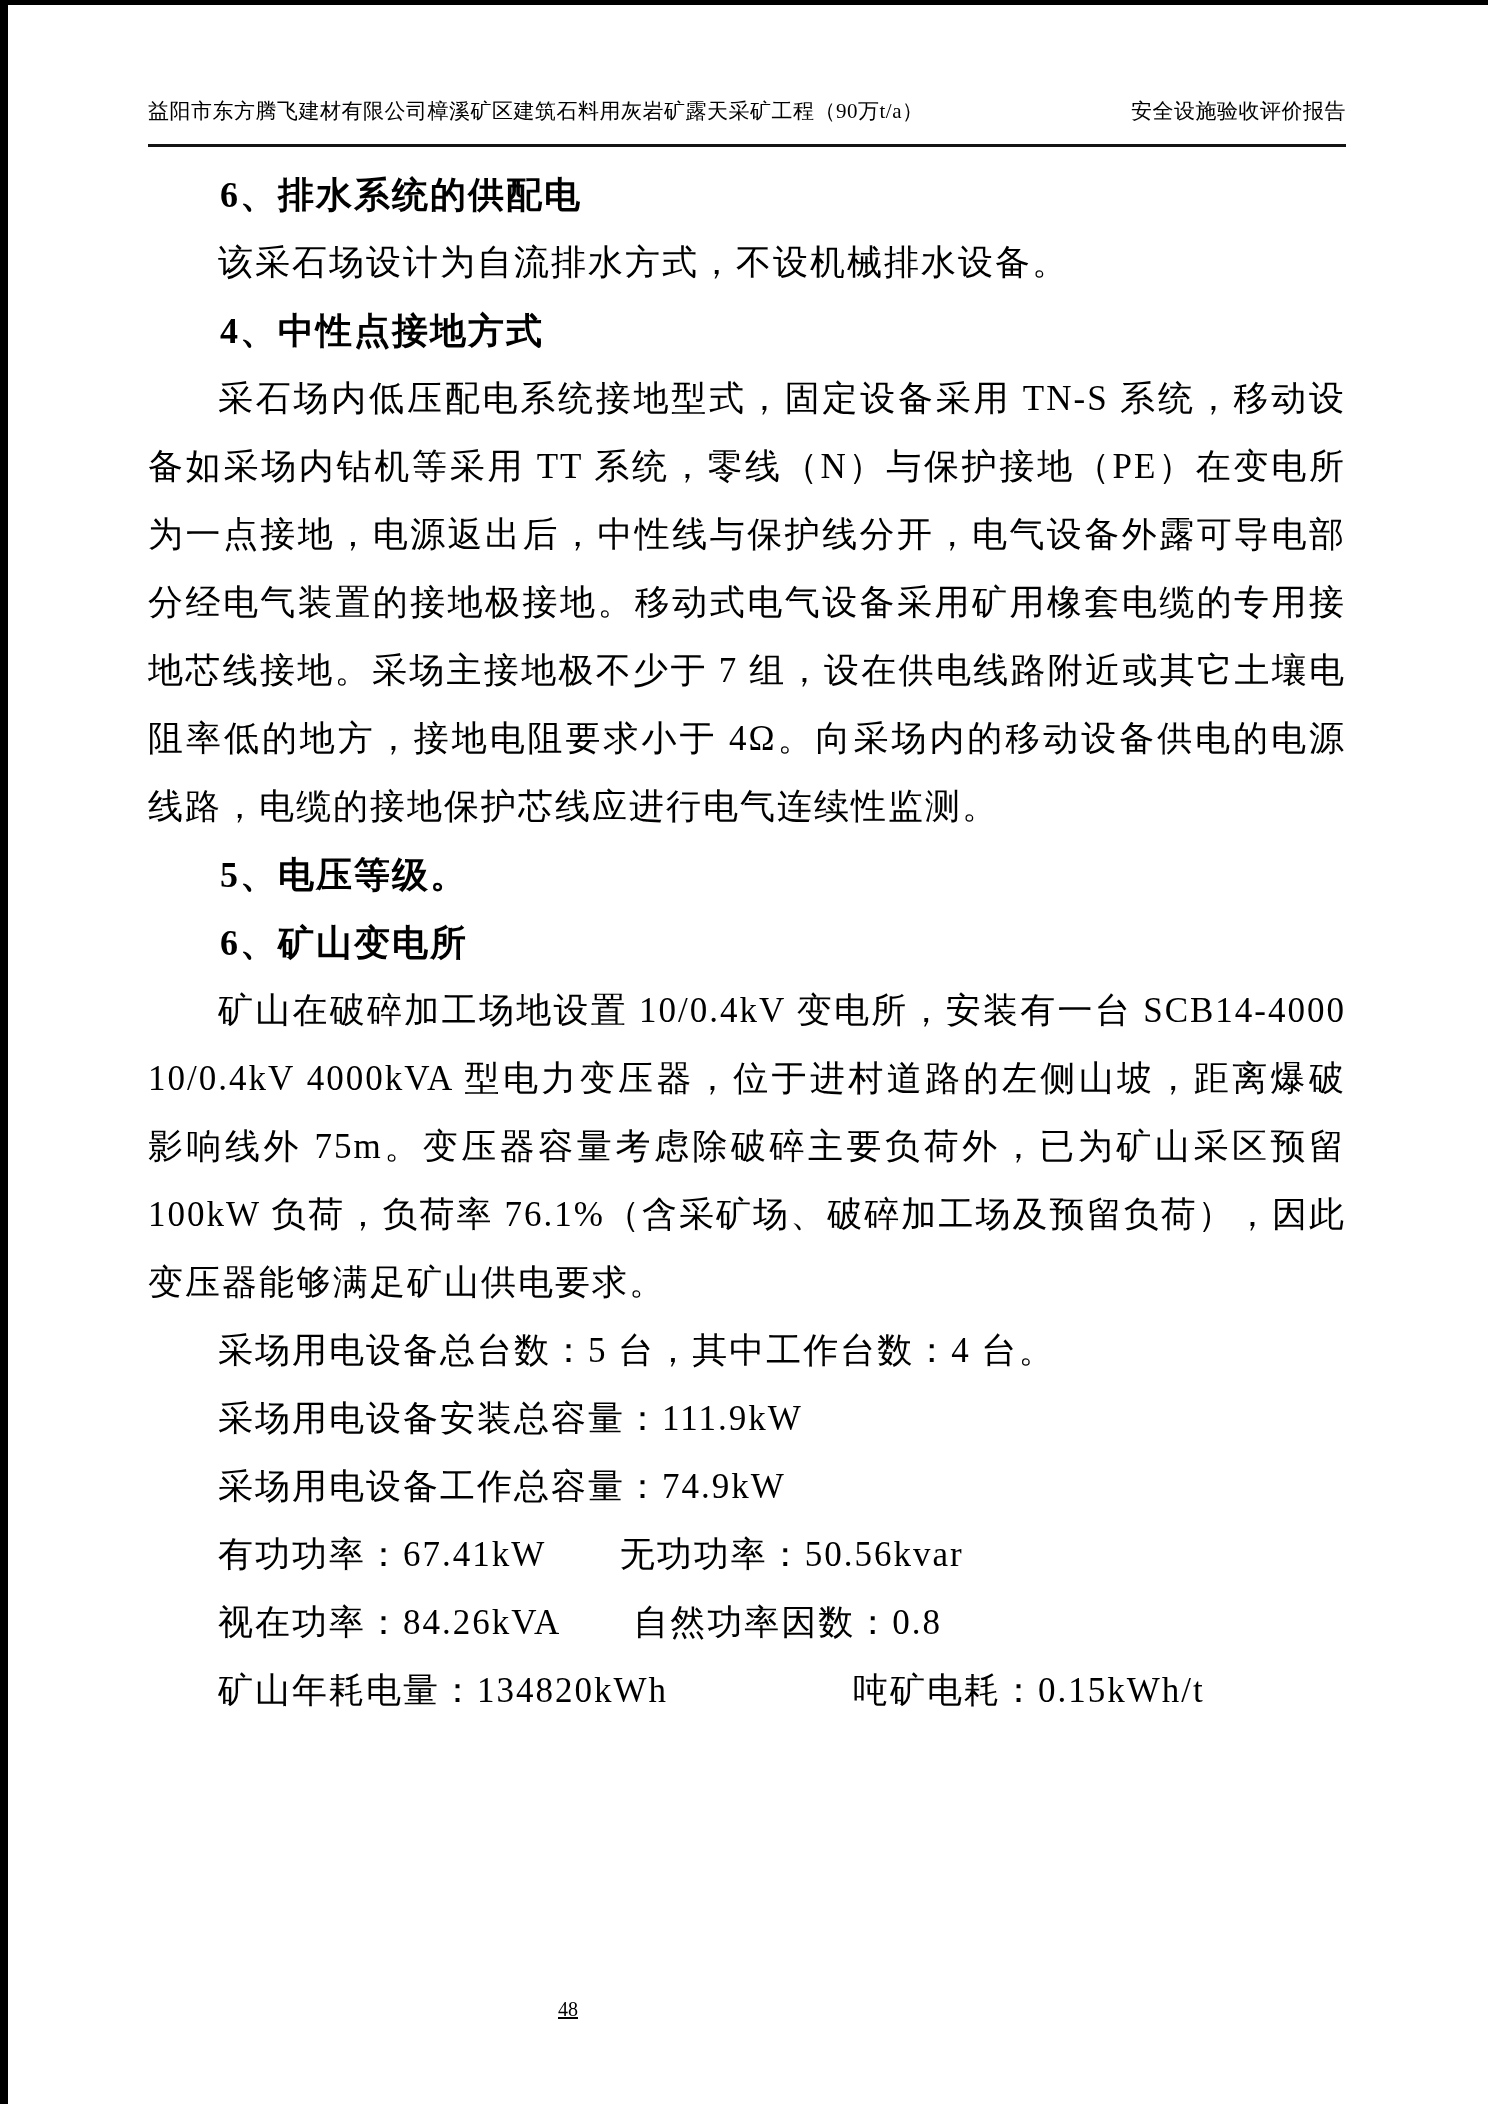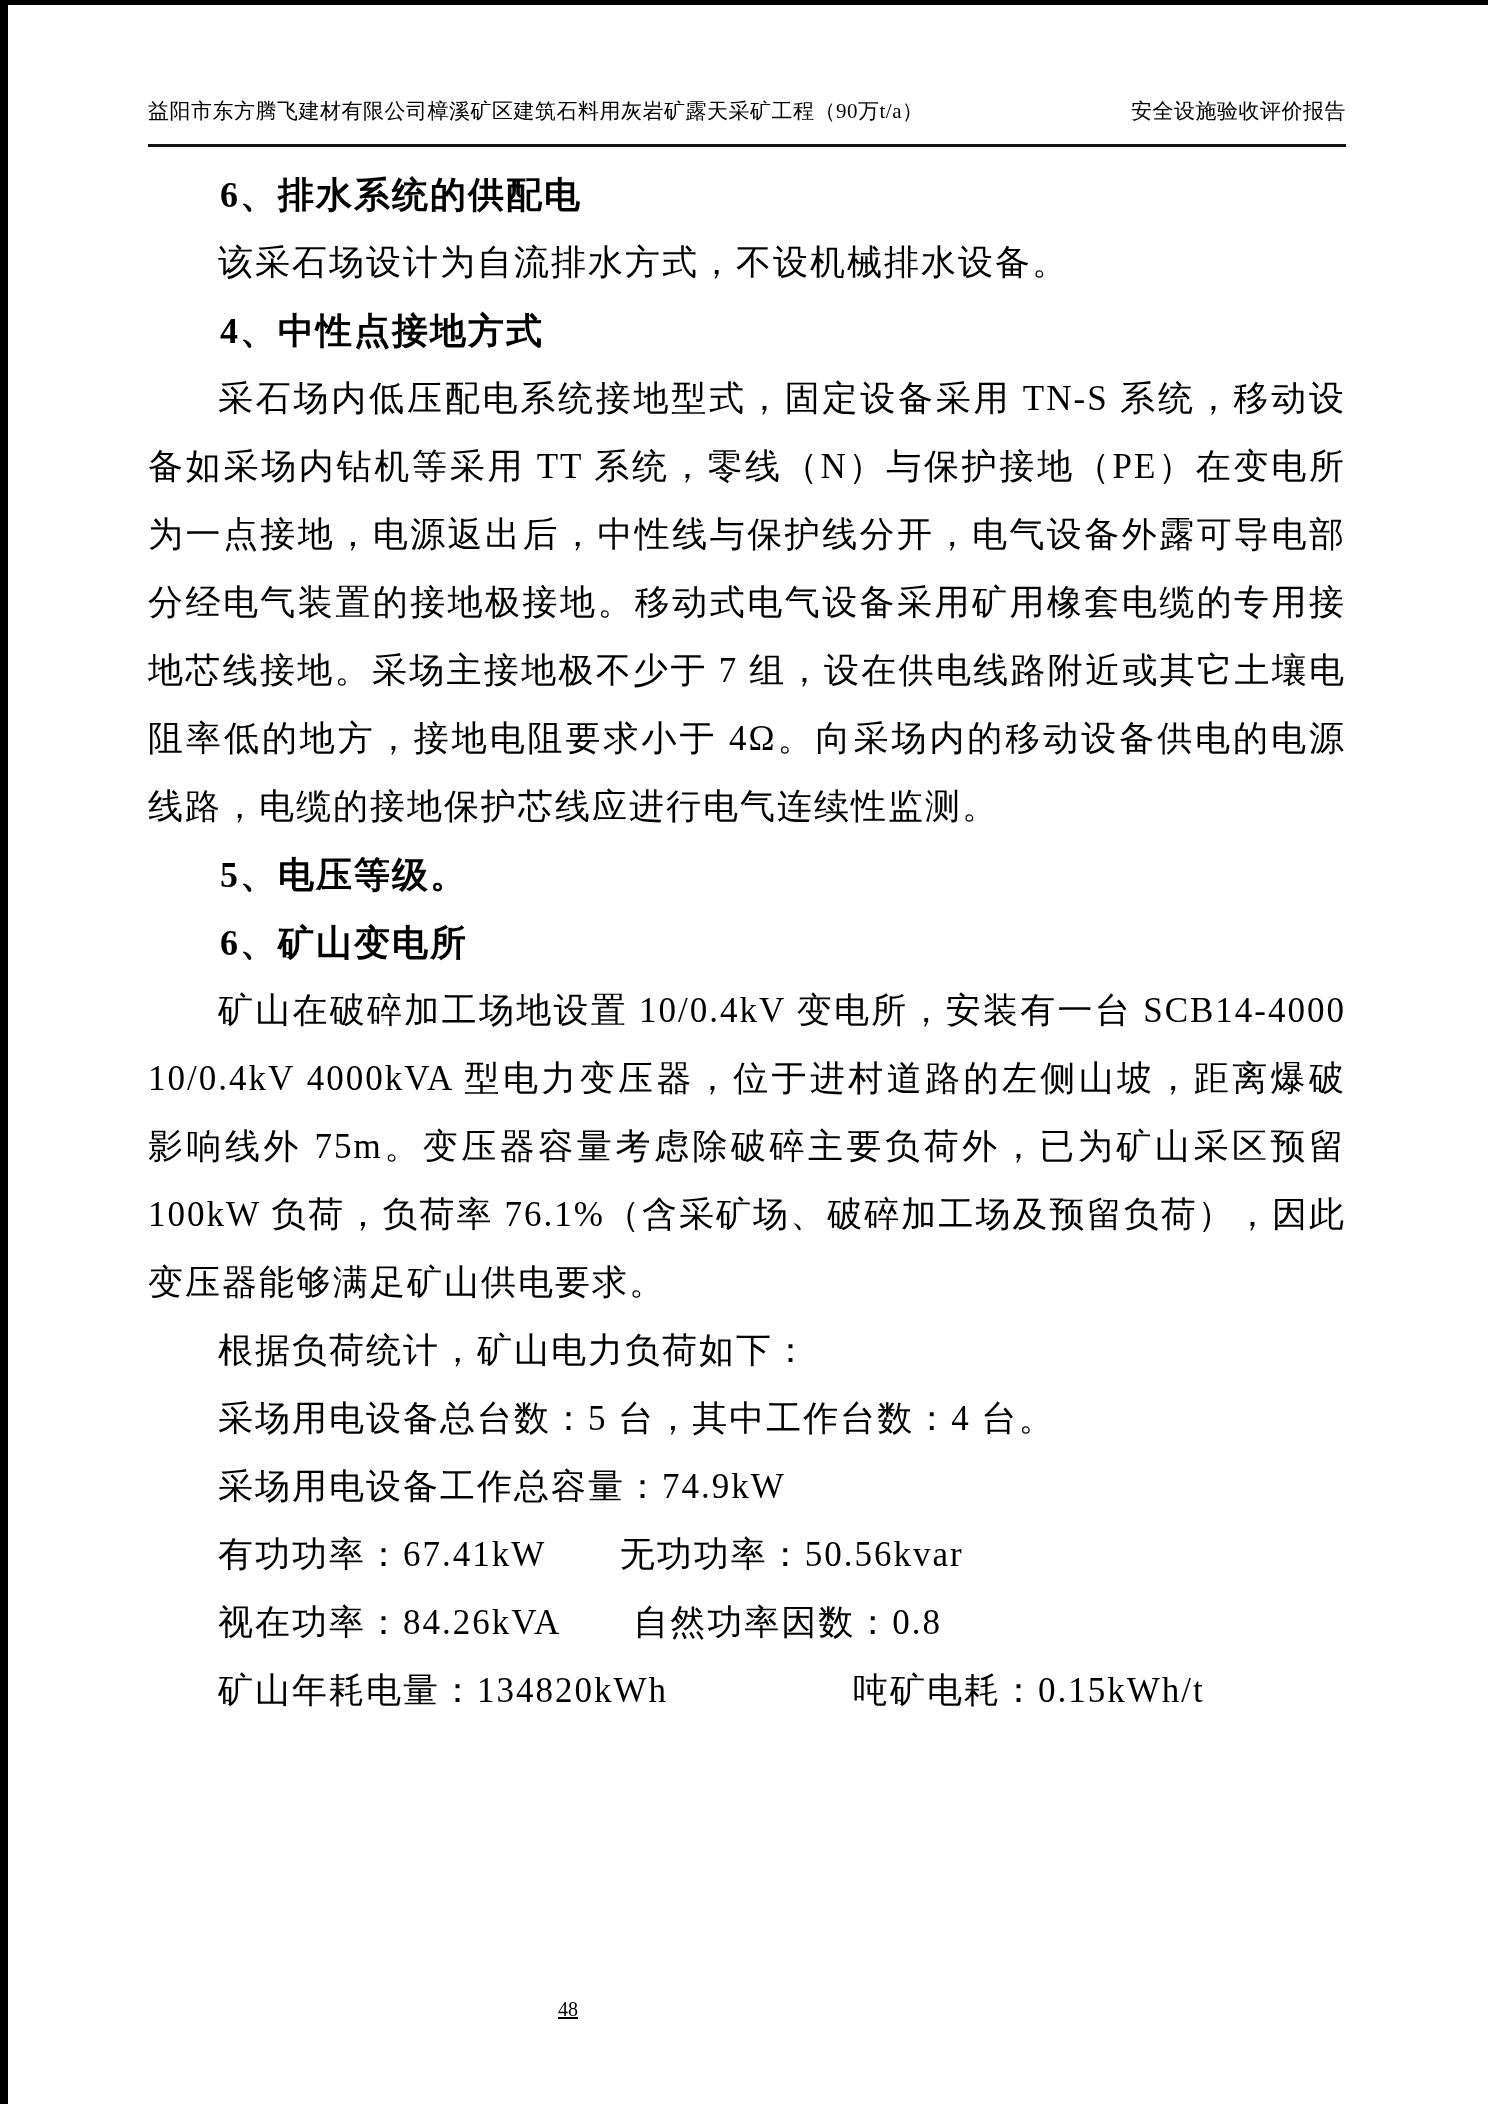--- a/index.html
+++ b/index.html
@@ -55,22 +55,22 @@
 </header>
 
 <main class="content">
   <h3>6、排水系统的供配电</h3>
   <p>该采石场设计为自流排水方式，不设机械排水设备。</p>
   <h3>4、中性点接地方式</h3>
   <p>采石场内低压配电系统接地型式，固定设备采用 TN-S 系统，移动设备如采场内钻机等采用 TT 系统，零线（N）与保护接地（PE）在变电所为一点接地，电源返出后，中性线与保护线分开，电气设备外露可导电部分经电气装置的接地极接地。移动式电气设备采用矿用橡套电缆的专用接地芯线接地。采场主接地极不少于 7 组，设在供电线路附近或其它土壤电阻率低的地方，接地电阻要求小于 4Ω。向采场内的移动设备供电的电源线路，电缆的接地保护芯线应进行电气连续性监测。</p>
   <h3>5、电压等级。</h3>
   <h3>6、矿山变电所</h3>
   <p>矿山在破碎加工场地设置 10/0.4kV 变电所，安装有一台 SCB14-4000 10/0.4kV 4000kVA 型电力变压器，位于进村道路的左侧山坡，距离爆破影响线外 75m。变压器容量考虑除破碎主要负荷外，已为矿山采区预留 100kW 负荷，负荷率 76.1%（含采矿场、破碎加工场及预留负荷），因此变压器能够满足矿山供电要求。</p>
-  <p>根据负荷统计，矿山电力负荷如下：</p>
   <p>采场用电设备总台数：5 台，其中工作台数：4 台。</p>
+  <p>采场用电设备安装总容量：111.9kW</p>
   <p>采场用电设备工作总容量：74.9kW</p>
   <p>有功功率：67.41kW　　无功功率：50.56kvar</p>
   <p>视在功率：84.26kVA　　自然功率因数：0.8</p>
   <p>矿山年耗电量：134820kWh　　　　　吨矿电耗：0.15kWh/t</p>
 </main>
 
 <footer class="page-footer">
   <span class="num">48</span>
 </footer>
 

